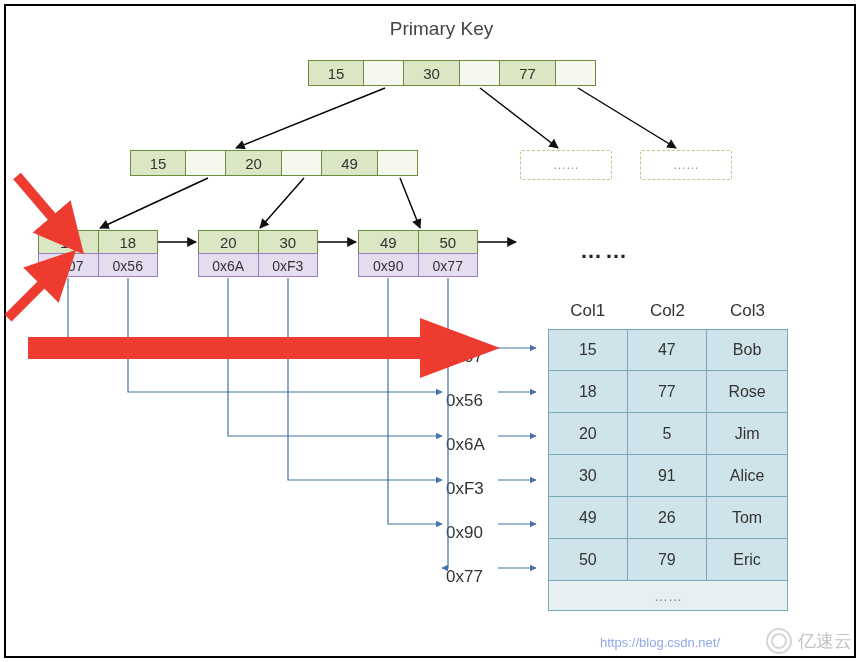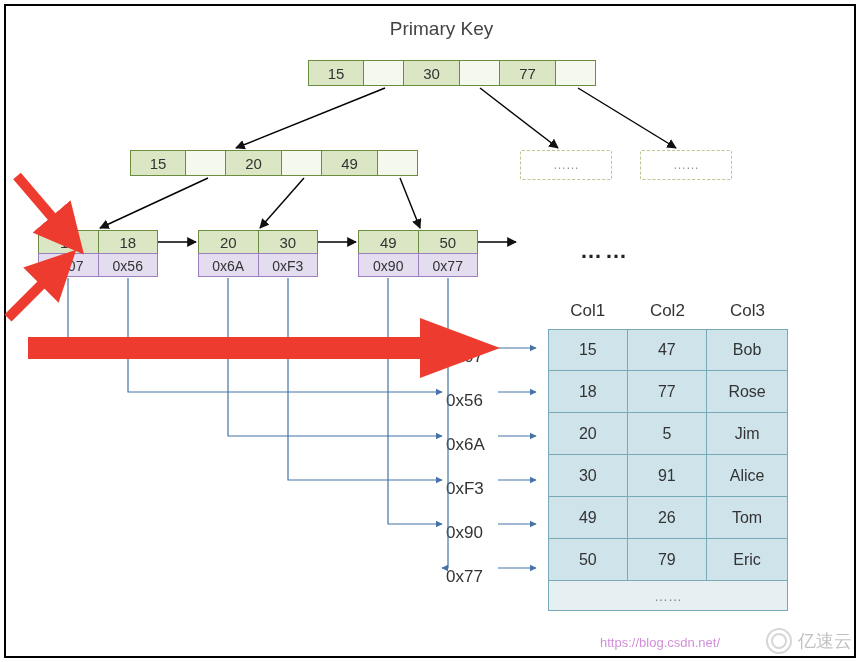--- a/index.html
+++ b/index.html
@@ -89,21 +89,21 @@
     display:flex;align-items:center;gap:6px;
   }
   .watermark .logo{
     width:22px;height:22px;border:2px solid #bbb;border-radius:50%;
     position:relative;
   }
   .watermark .logo::after{
     content:"";position:absolute;left:3px;top:3px;width:12px;height:12px;
     border:2px solid #bbb;border-radius:50%;
   }
-  .wmtext{position:absolute;right:140px;bottom:12px;color:#a21caf;font-size:13px;opacity:.5}
+  .wmtext{position:absolute;right:140px;bottom:12px;color:#1d4ed8;font-size:13px;opacity:.5}
 </style>
 </head>
 <body>
 
 <div class="frame"></div>
 
 <div class="title">Primary Key</div>
 
 <div class="node" style="left:308px;top:60px">
   <div class="cell key">15</div>

